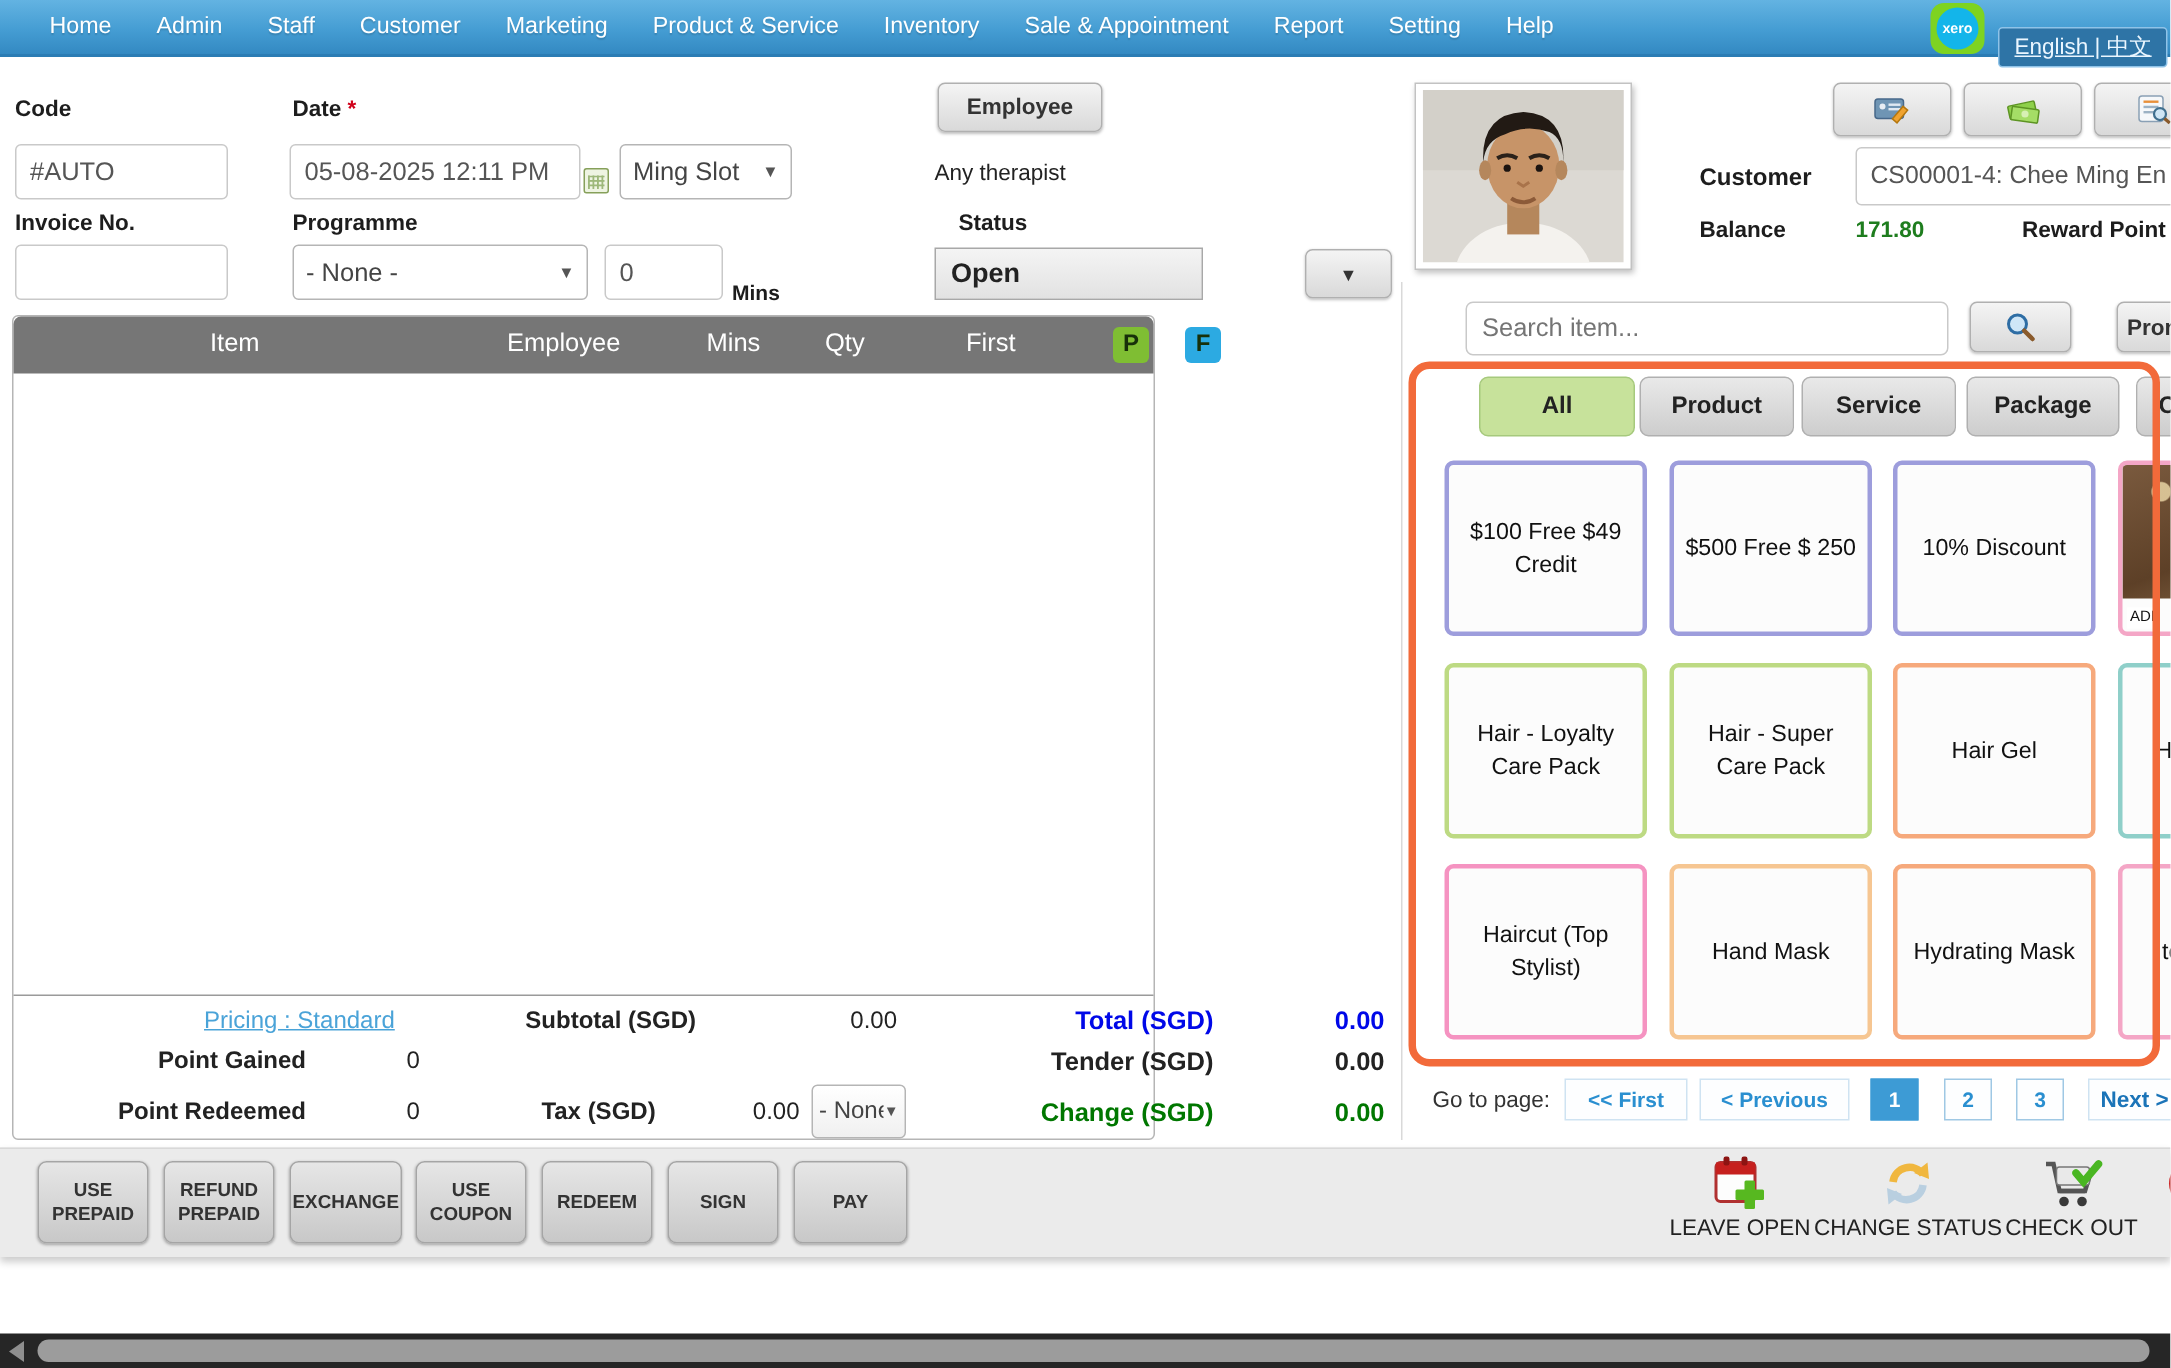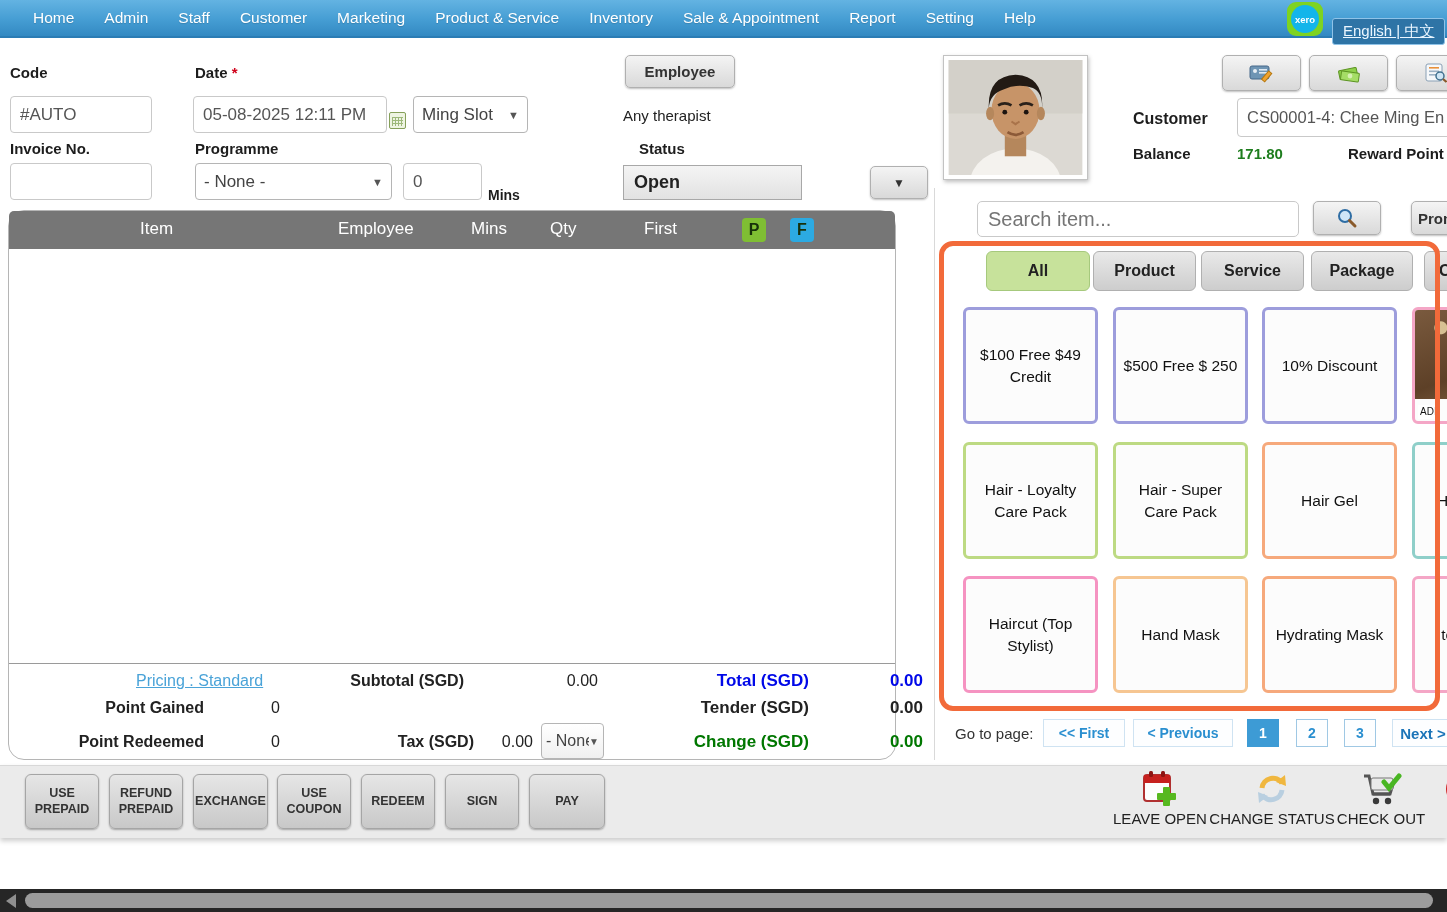--- a/index.html
+++ b/index.html
@@ -52,22 +52,22 @@
     position:absolute; background:linear-gradient(#f4f4f4,#e2e2e2);
     border:1px solid #a8a8a8; display:flex; align-items:center; padding:0 10px;
     font-size:18px; font-weight:bold; color:#222;
   }
   .cal-icon { position:absolute; width:17px; height:17px; background:#eef4e2; border:1px solid #86a05a; border-radius:2px; }
   .cal-icon::after { content:""; position:absolute; left:2px; top:4px; width:11px; height:9px;
     background:linear-gradient(#9db87a 1px, transparent 1px) 0 0/3px 3px, linear-gradient(90deg,#9db87a 1px, transparent 1px) 0 0/3px 3px; }
 
   
   .items-table {
-    position:absolute; left:8px; top:210px; width:888px; height:550px;
-    border:1px solid #b5b5b5; border-radius:16px; background:#fff;
+    position:absolute; left:8px; top:210px; width:762px; height:550px;
+    border:1px solid #b5b5b5; border-radius:4px; background:#fff;
   }
   .items-head {
     position:absolute; left:0; top:0; width:100%; height:38px;
     background:#767676; border-radius:5px 5px 0 0; color:#fff;
   }
   .hcell { position:absolute; top:8px; font-size:17px; }
   .badge { position:absolute; top:7px; width:24px; height:24px; border-radius:4px;
     display:flex; align-items:center; justify-content:center; font-size:16px; font-weight:bold; color:#17300a; }
   .totals-sep { position:absolute; left:0; top:452px; width:100%; border-top:1px solid #9a9a9a; }
   .t { position:absolute; font-size:16px; white-space:nowrap; }
@@ -101,21 +101,21 @@
   .photo-frame {
     position:absolute; left:943px; top:55px; width:145px; height:125px;
     background:#fff; border:1px solid #c2c2c2; box-shadow:1px 2px 4px rgba(0,0,0,.25); padding:4px;
   }
   .icon-btn { position:absolute; top:55px; width:79px; height:36px; }
   .chip-text { position:absolute; font-size:15px; font-weight:bold; color:#1d1d1d; }
   .green-val { color:#1e7d1e; font-weight:bold; }
 
   .search-input {
     position:absolute; left:977px; top:201px; width:322px; height:36px;
-    border:1px solid #c9c9c9; border-radius:5px; font-size:20px; color:#555; padding:0 10px; outline:none;
+    border:1px solid #c9c9c9; border-radius:5px; font-size:17px; color:#555; padding:0 10px; outline:none;
     font-family:"Liberation Sans",sans-serif;
   }
   .catalog-outline {
     position:absolute; left:939px; top:241px; width:501px; height:470px;
     border:5px solid #f26a3a; border-radius:14px; pointer-events:none; z-index:6;
   }
   .tab {
     position:absolute; top:251px; height:40px; border-radius:6px;
     background:linear-gradient(#e9e9e9,#cdcdcd); border:1px solid #b0b0b0;
     display:flex; align-items:center; justify-content:center;
@@ -223,21 +223,21 @@
   <span class="t b r" style="left:645px; top:460px; width:155px; color:#0008e8; font-size:17px;">Total (SGD)</span>
   <span class="t b r" style="left:826px; top:460px; width:88px; color:#0008e8; font-size:17px;">0.00</span>
 
   <span class="t b r" style="left:40px; top:488px; width:155px;">Point Gained</span>
   <span class="t" style="left:262px; top:488px;">0</span>
   <span class="t b r" style="left:645px; top:487px; width:155px; font-size:17px;">Tender (SGD)</span>
   <span class="t b r" style="left:826px; top:487px; width:88px; font-size:17px;">0.00</span>
 
   <span class="t b r" style="left:40px; top:522px; width:155px;">Point Redeemed</span>
   <span class="t" style="left:262px; top:522px;">0</span>
-  <span class="t b r" style="left:315px; top:522px; width:150px;">Tax (SGD)</span>
+  <span class="t b r" style="left:315px; top:522px; width:150px;text-align:center;">Tax (SGD)</span>
   <span class="t r" style="left:455px; top:522px; width:69px;">0.00</span>
   <div class="mini-select" style="left:532px; top:512px; width:63px; height:36px;">
     <span class="txt">- None -</span>
       <span class="arr">▼</span>
   </div>
   <span class="t b r" style="left:645px; top:521px; width:155px; color:#007700; font-size:17px;">Change (SGD)</span>
   <span class="t b r" style="left:826px; top:521px; width:88px; color:#007700; font-size:17px;">0.00</span>
 </div>
 
 <div class="v-divider"></div>

